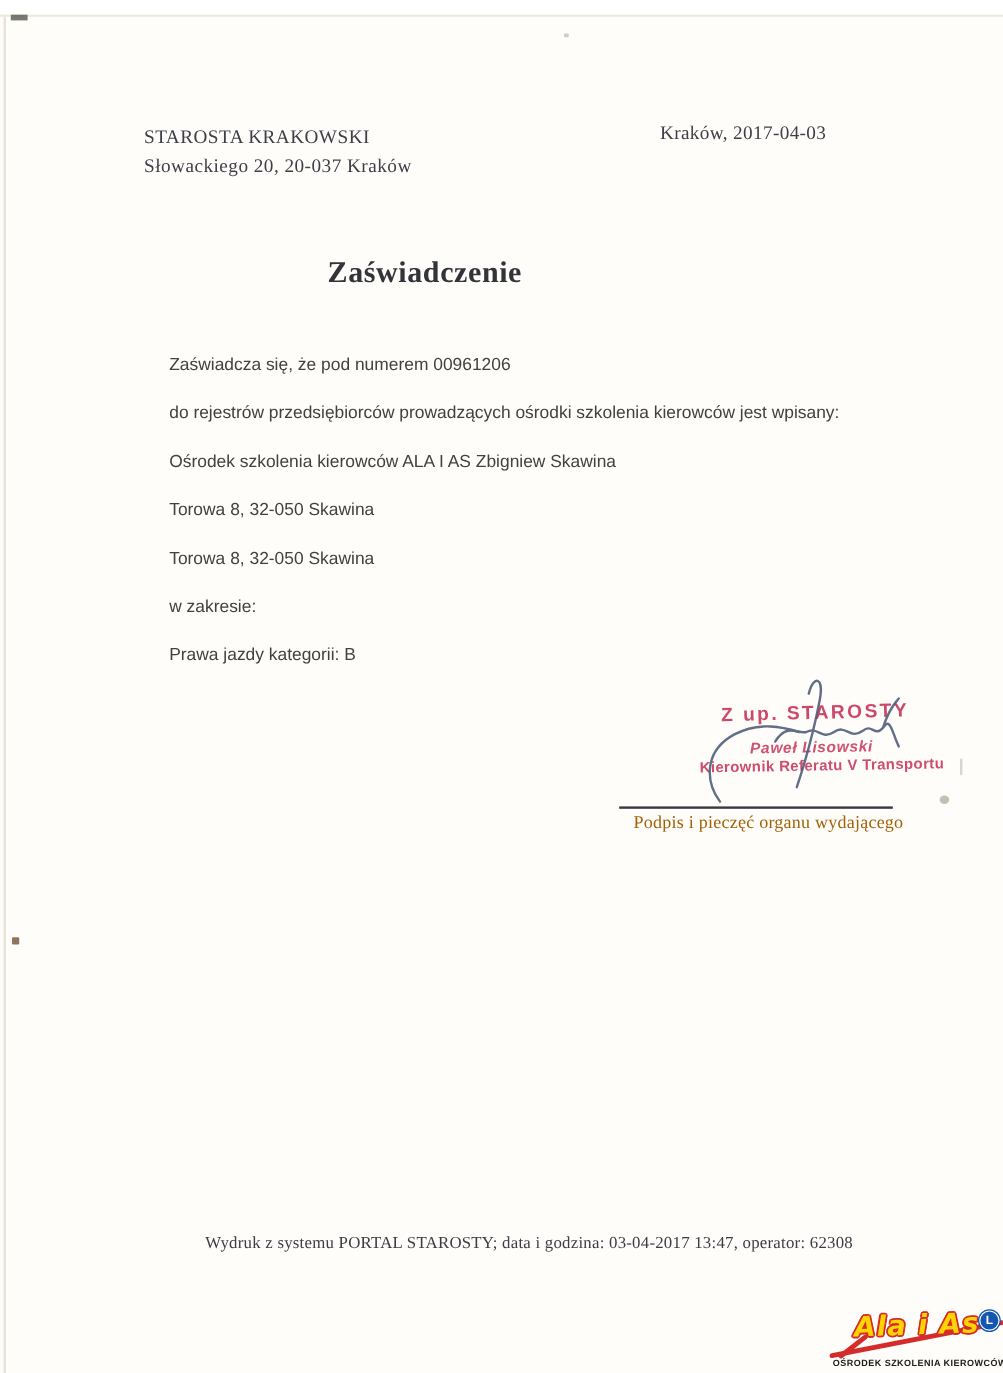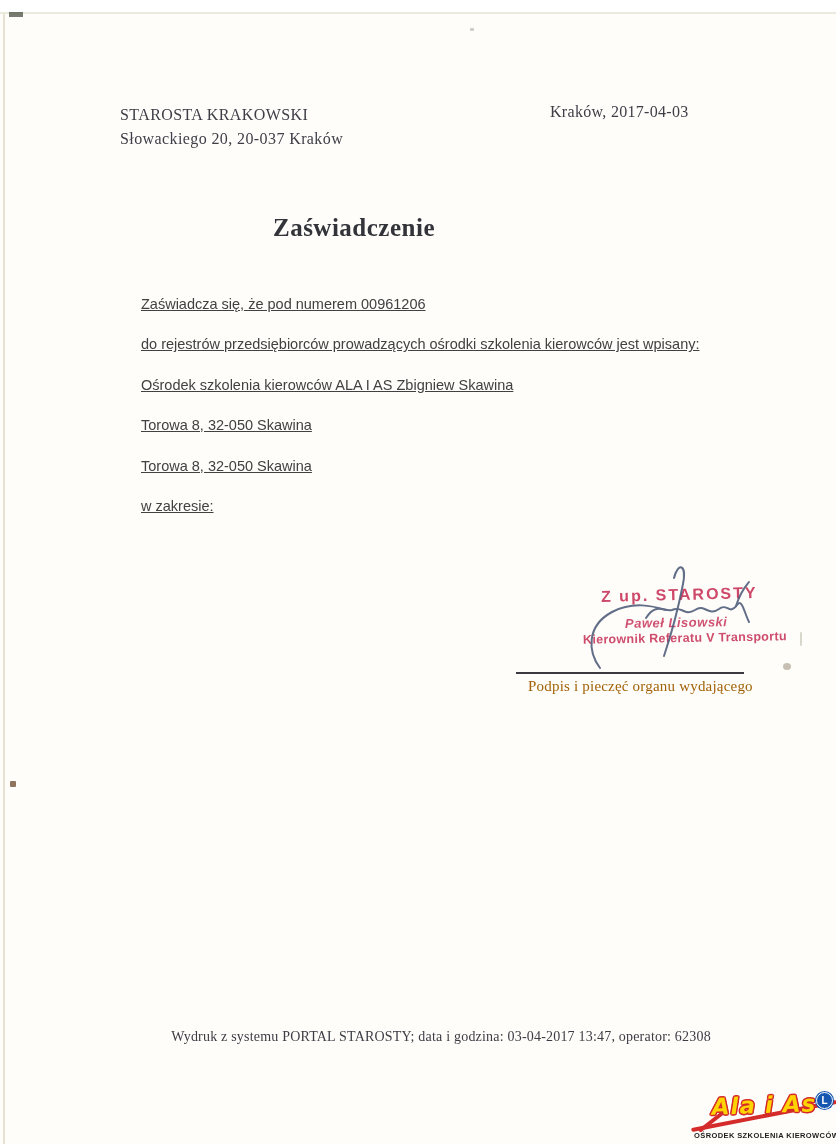--- a/index.html
+++ b/index.html
@@ -28,21 +28,21 @@
   .doc-title{
     position:absolute;left:0;top:202px;width:676px;text-align:center;
     padding-left:32px;box-sizing:border-box;
     font-weight:bold;font-size:25px;color:#33343a;letter-spacing:.5px;
   }
 
   
   .body-text{
     position:absolute;left:141px;top:280px;width:600px;
     font-family:"Liberation Sans", sans-serif;
-    font-size:14.5px;color:#414141;text-decoration:underline;
+    font-size:14.5px;color:#414141;
   }
   .body-text .bline{height:38.4px;line-height:20px;padding-top:2px;}
 
   
   .stamp{position:absolute;color:#c8355a;font-family:"Liberation Sans", sans-serif;}
   .stamp-line1{left:601px;top:574px;font-size:16px;font-weight:bold;letter-spacing:2px;transform:rotate(-1.5deg);opacity:.9;}
   .stamp-line2{left:625px;top:603px;font-size:13px;font-weight:bold;font-style:italic;letter-spacing:.5px;transform:rotate(-1deg);opacity:.85;}
   .stamp-line3{left:583px;top:619px;font-size:12.5px;font-weight:bold;letter-spacing:.3px;transform:rotate(-1deg);opacity:.88;}
   .signature-svg{position:absolute;left:578px;top:548px;}
 
@@ -103,20 +103,21 @@
 
   <div class="doc-title">Zaświadczenie</div>
 
   <div class="body-text">
     <div class="bline">Zaświadcza się, że pod numerem 00961206</div>
     <div class="bline">do rejestrów przedsiębiorców prowadzących ośrodki szkolenia kierowców jest wpisany:</div>
     <div class="bline">Ośrodek szkolenia kierowców ALA I AS Zbigniew Skawina</div>
     <div class="bline">Torowa 8, 32-050 Skawina</div>
     <div class="bline">Torowa 8, 32-050 Skawina</div>
     <div class="bline">w zakresie:</div>
+    <div class="bline">Prawa jazdy kategorii: B</div>
   </div>
 
   <div class="stamp stamp-line1">Z up. STAROSTY</div>
   <div class="stamp stamp-line2">Paweł Lisowski</div>
   <div class="stamp stamp-line3">Kierownik Referatu V Transportu</div>
 
   <svg class="signature-svg" width="180" height="115" viewBox="0 0 180 115">
     <g fill="none" stroke="#4d5a78" stroke-width="2" stroke-linecap="round" opacity="0.88">
       <path d="M96,18 C100,2 109,4 105,24 C100,50 92,78 86,96"></path>
       <path d="M22,108 C10,92 8,66 34,52 C55,41 75,46 88,50"></path>

